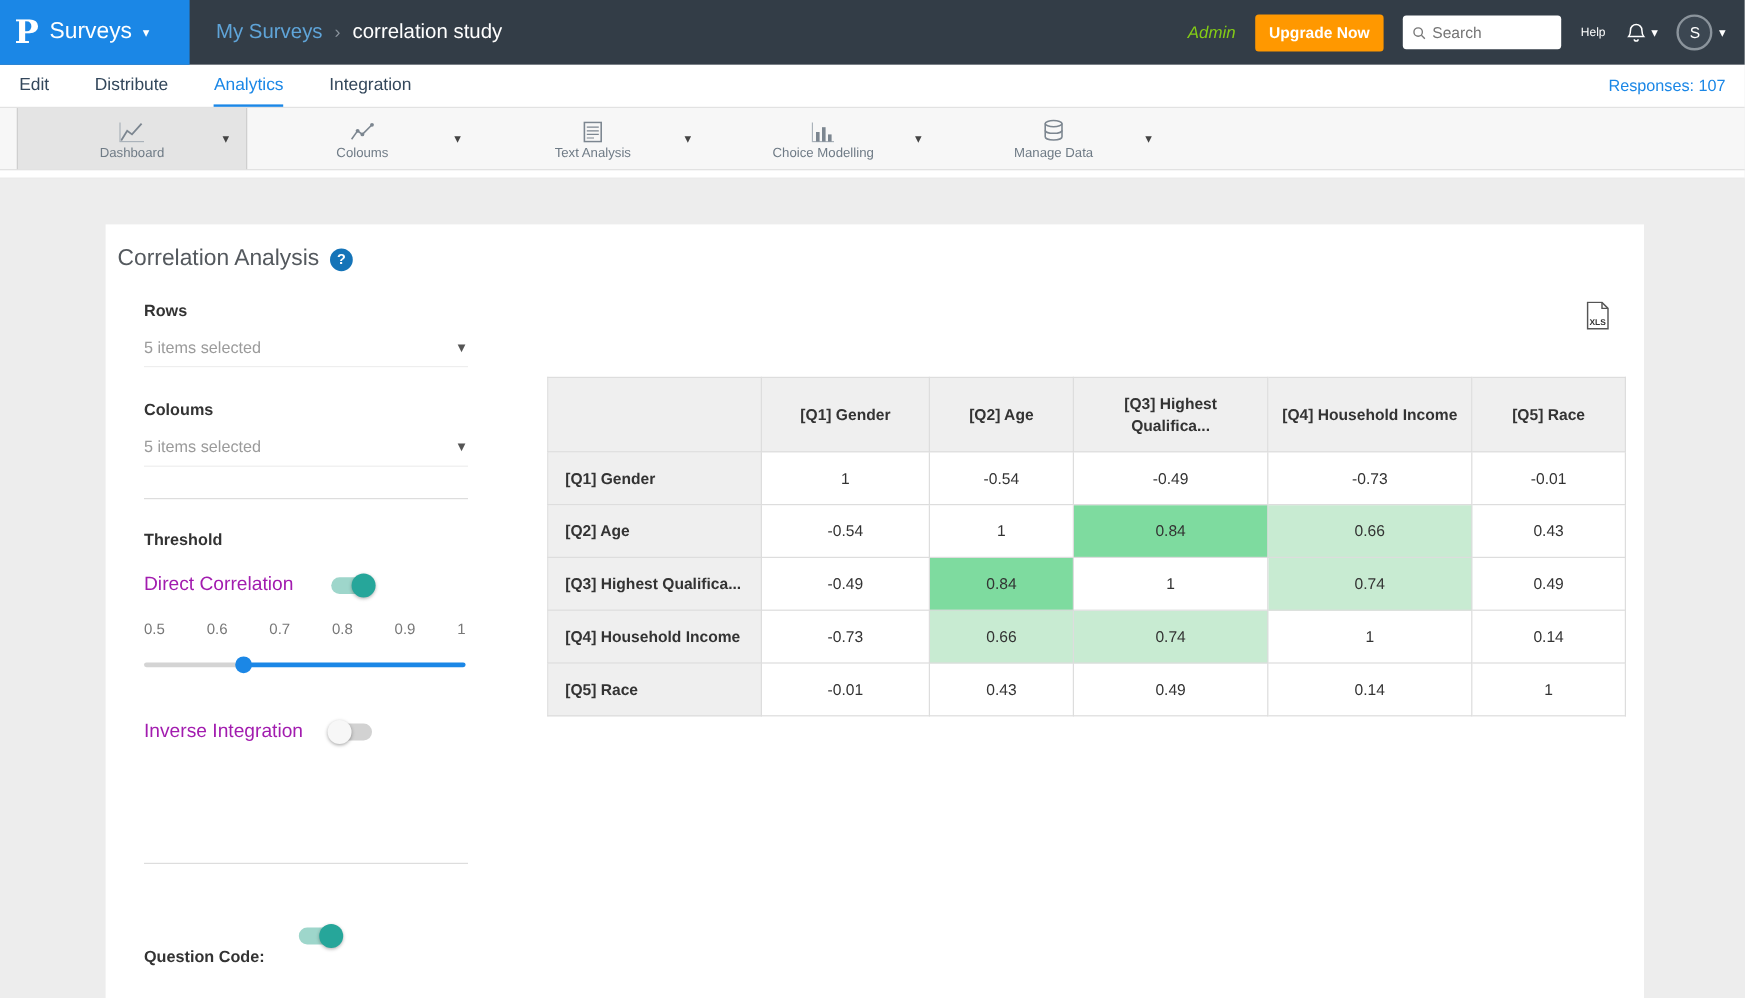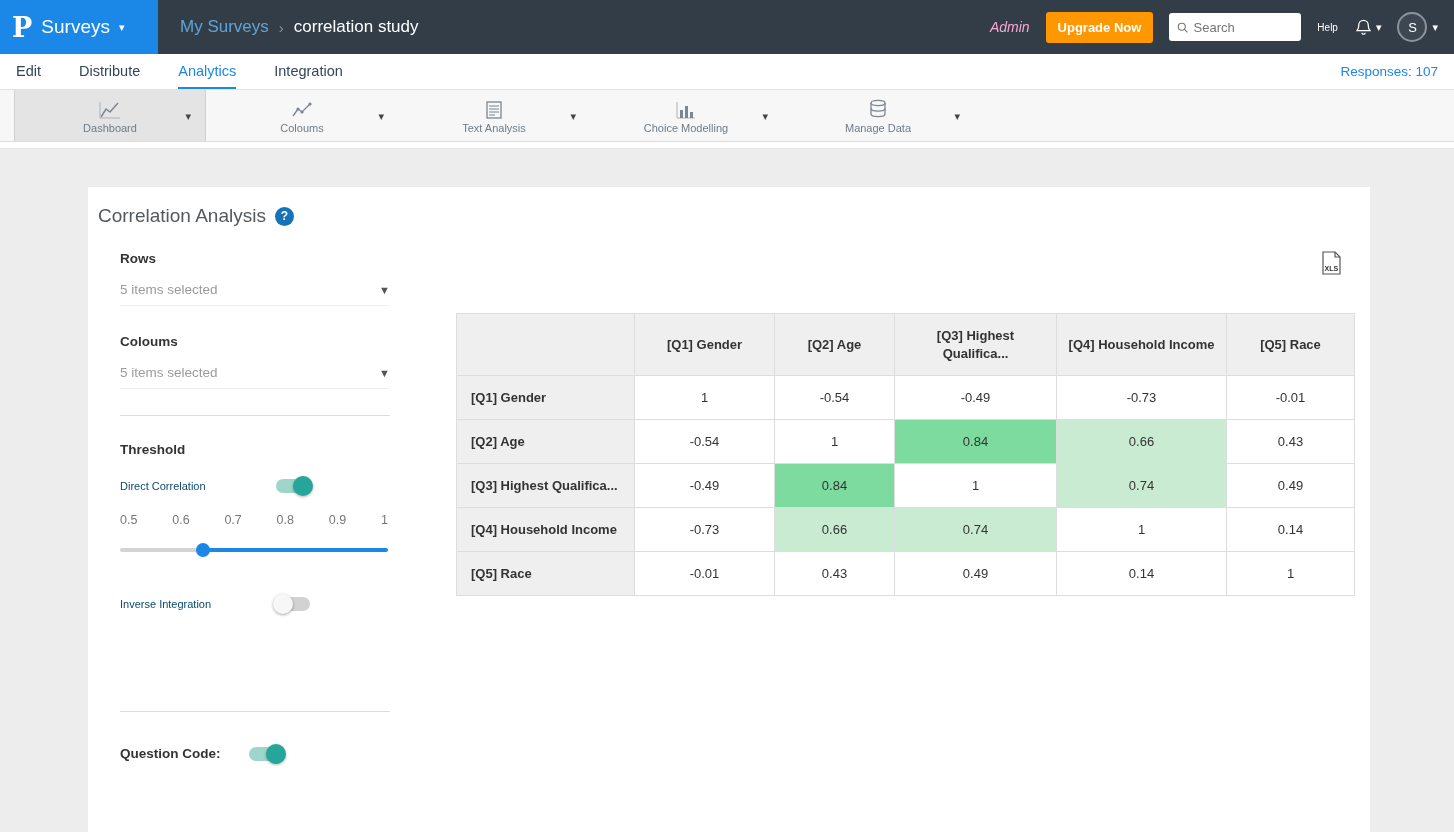--- a/index.html
+++ b/index.html
@@ -11,21 +11,21 @@
   .logo-block { width:158px; height:100%; background:#1b87e6; display:flex;
     align-items:center; padding:0 12px; gap:9px; cursor:pointer; }
   .logo-p { color:#fff; font-size:27px; font-weight:bold; font-family:"DejaVu Serif",serif; }
   .logo-text { color:#fff; font-size:19px; }
   .caret { font-size:11px; color:#fff; }
   .breadcrumb { display:flex; align-items:center; gap:10px; margin-left:22px; }
   .crumb-parent { color:#5fa4d8; font-size:17px; cursor:pointer; }
   .crumb-sep { color:#8a939c; font-size:15px; }
   .crumb-current { color:#fff; font-size:17px; }
   .topbar-right { margin-left:auto; display:flex; align-items:center; gap:16px; padding-right:16px; }
-  .admin-label { color:#f9a8d4; font-style:italic; font-size:14px; }
+  .admin-label { color:#84cc16; font-style:italic; font-size:14px; }
   .upgrade-btn { background:#ff9800; color:#fff; font-weight:bold; font-size:13px;
     border:none; padding:8px 12px; border-radius:3px; cursor:pointer; }
   .searchbox { background:#fff; border-radius:3px; height:28px; width:132px;
     display:flex; align-items:center; padding:0 8px; gap:5px; }
   .searchbox input { border:none; outline:none; width:100%; font-size:13px; color:#333;
     font-family:"Liberation Sans",sans-serif; }
   .help-label { color:#fff; font-size:10px; cursor:pointer; }
   .bell-wrap { display:flex; align-items:center; gap:3px; cursor:pointer; }
   .avatar-wrap { display:flex; align-items:center; gap:5px; cursor:pointer; }
   .avatar { width:30px; height:30px; border-radius:50%; border:2px solid #8b949c;
@@ -65,39 +65,39 @@
   .field-label { font-size:13.5px; font-weight:bold; color:#333; }
   .dropdown { display:flex; justify-content:space-between; align-items:center;
     margin-top:16px; padding-bottom:8px; border-bottom:1px solid #eee; cursor:pointer; width:270px; }
   .dropdown .value { color:#9b9b9b; font-size:13.5px; }
   .dropdown .dd-caret { color:#555; font-size:11px; }
   .section-gap { margin-top:28px; }
   .divider { width:270px; border-top:1px solid #ddd; margin-top:26px; }
   .threshold-title { font-size:13.5px; font-weight:bold; color:#333; margin-top:26px; }
   .toggle-row { display:flex; align-items:center; justify-content:space-between;
     width:190px; margin-top:22px; }
-  .toggle-label { font-size:11px; color:#0c4a6e; }
+  .toggle-label { font-size:16px; color:#a21caf; }
   .toggle { width:34px; height:14px; border-radius:7px; position:relative; cursor:pointer; flex-shrink:0; }
   .toggle.on { background:#9ed6cb; }
   .toggle.on .knob { position:absolute; right:-3px; top:-3px; width:20px; height:20px;
     border-radius:50%; background:#26a69a; box-shadow:0 1px 3px rgba(0,0,0,.3); }
   .toggle.off { background:#d2d2d2; }
   .toggle.off .knob { position:absolute; left:-3px; top:-3px; width:20px; height:20px;
     border-radius:50%; background:#f7f7f7; box-shadow:0 1px 3px rgba(0,0,0,.35); }
   .scale-row { display:flex; justify-content:space-between; width:268px; margin-top:20px;
     font-size:12.5px; color:#777; }
   .slider { position:relative; width:268px; height:14px; margin-top:16px; cursor:pointer; }
   .slider .track-left { position:absolute; top:5px; left:0; width:31%; height:4px;
     background:#d4d4d4; border-radius:2px; }
   .slider .track-right { position:absolute; top:5px; left:31%; right:0; height:4px;
     background:#1b87e6; border-radius:2px; }
   .slider .handle { position:absolute; top:0; left:calc(31% - 7px); width:14px; height:14px;
     border-radius:50%; background:#1b87e6; }
   .qcode-row { display:flex; align-items:center; gap:28px; margin-top:34px; }
-  .qcode-label { font-size:13.5px; font-weight:bold; color:#333; }
+  .qcode-label { font-size:13.5px; font-weight:bold; color:#333;margin-top:36px; }
 
   
   .right-area { flex:1; margin-left:36px; }
   .xls-row { display:flex; justify-content:flex-end; padding-right:14px; }
   .xls-btn { cursor:pointer; }
   table.matrix { border-collapse:collapse; margin-top:34px; font-size:13px; color:#333; }
   .matrix th, .matrix td { border:1px solid #ddd; }
   .matrix thead th { background:#efefef; font-weight:bold; text-align:center;
     padding:13px 10px; line-height:1.35; }
   .matrix tbody th { background:#efefef; font-weight:bold; text-align:left;

